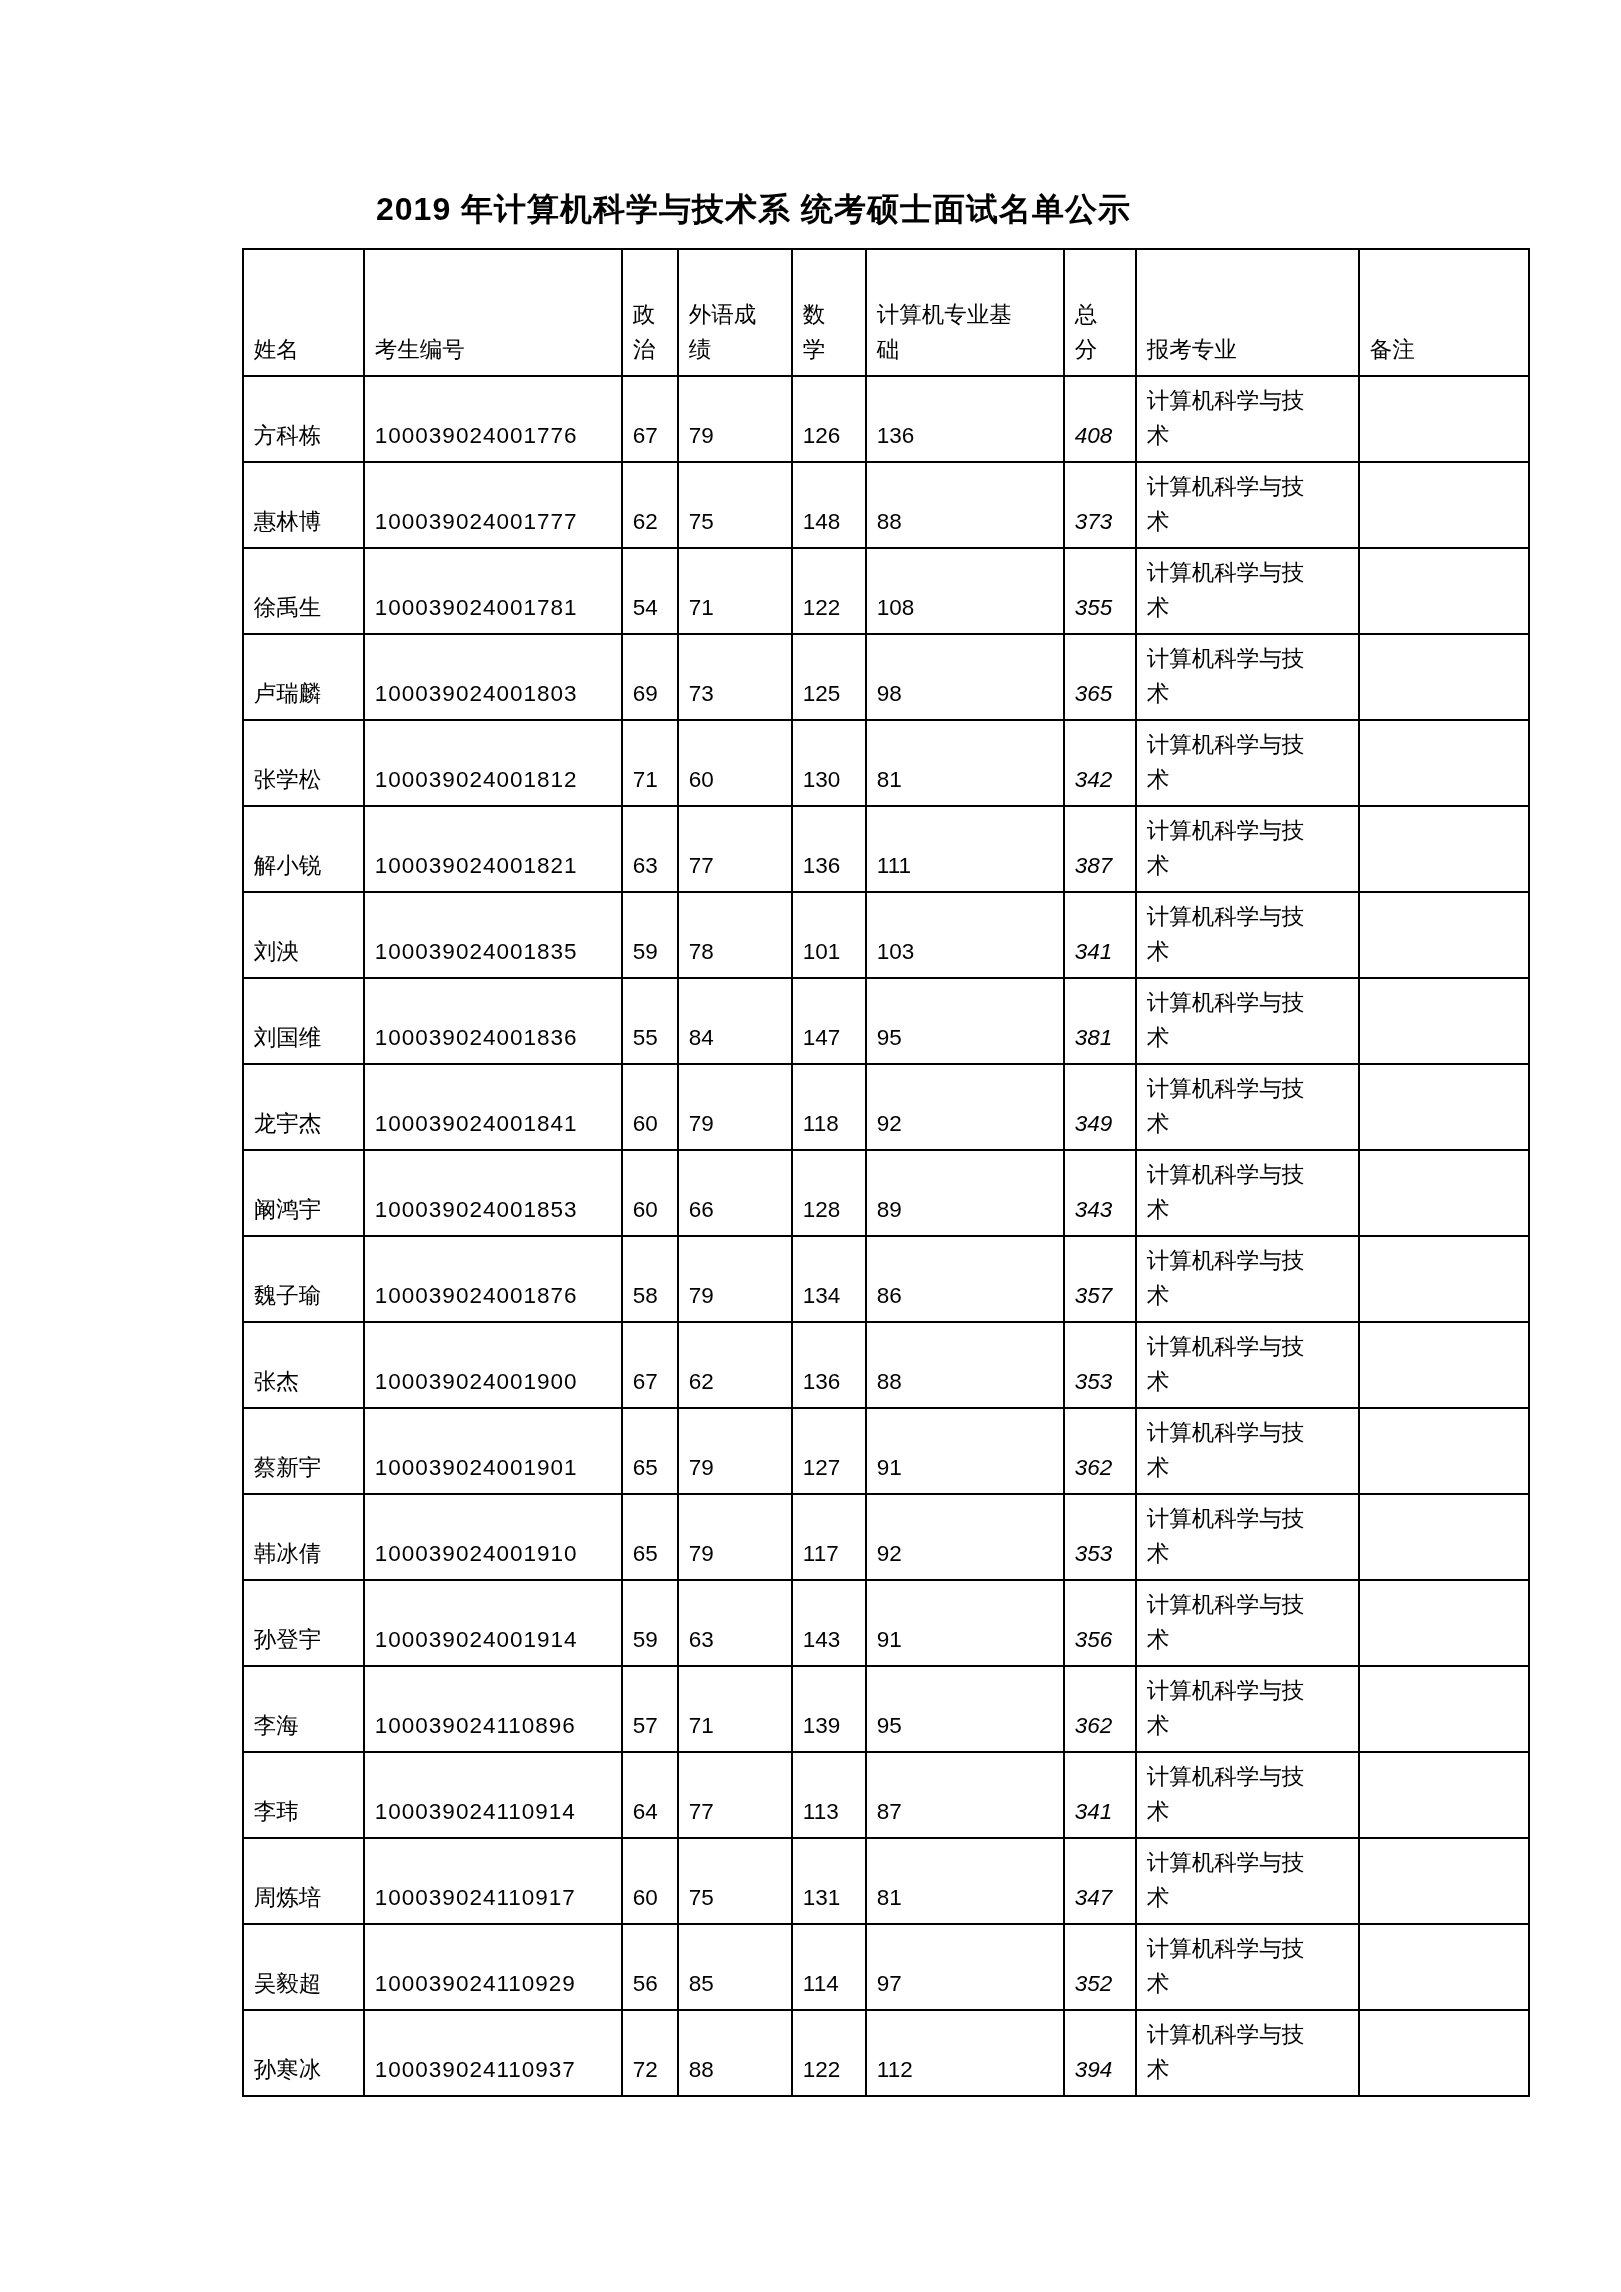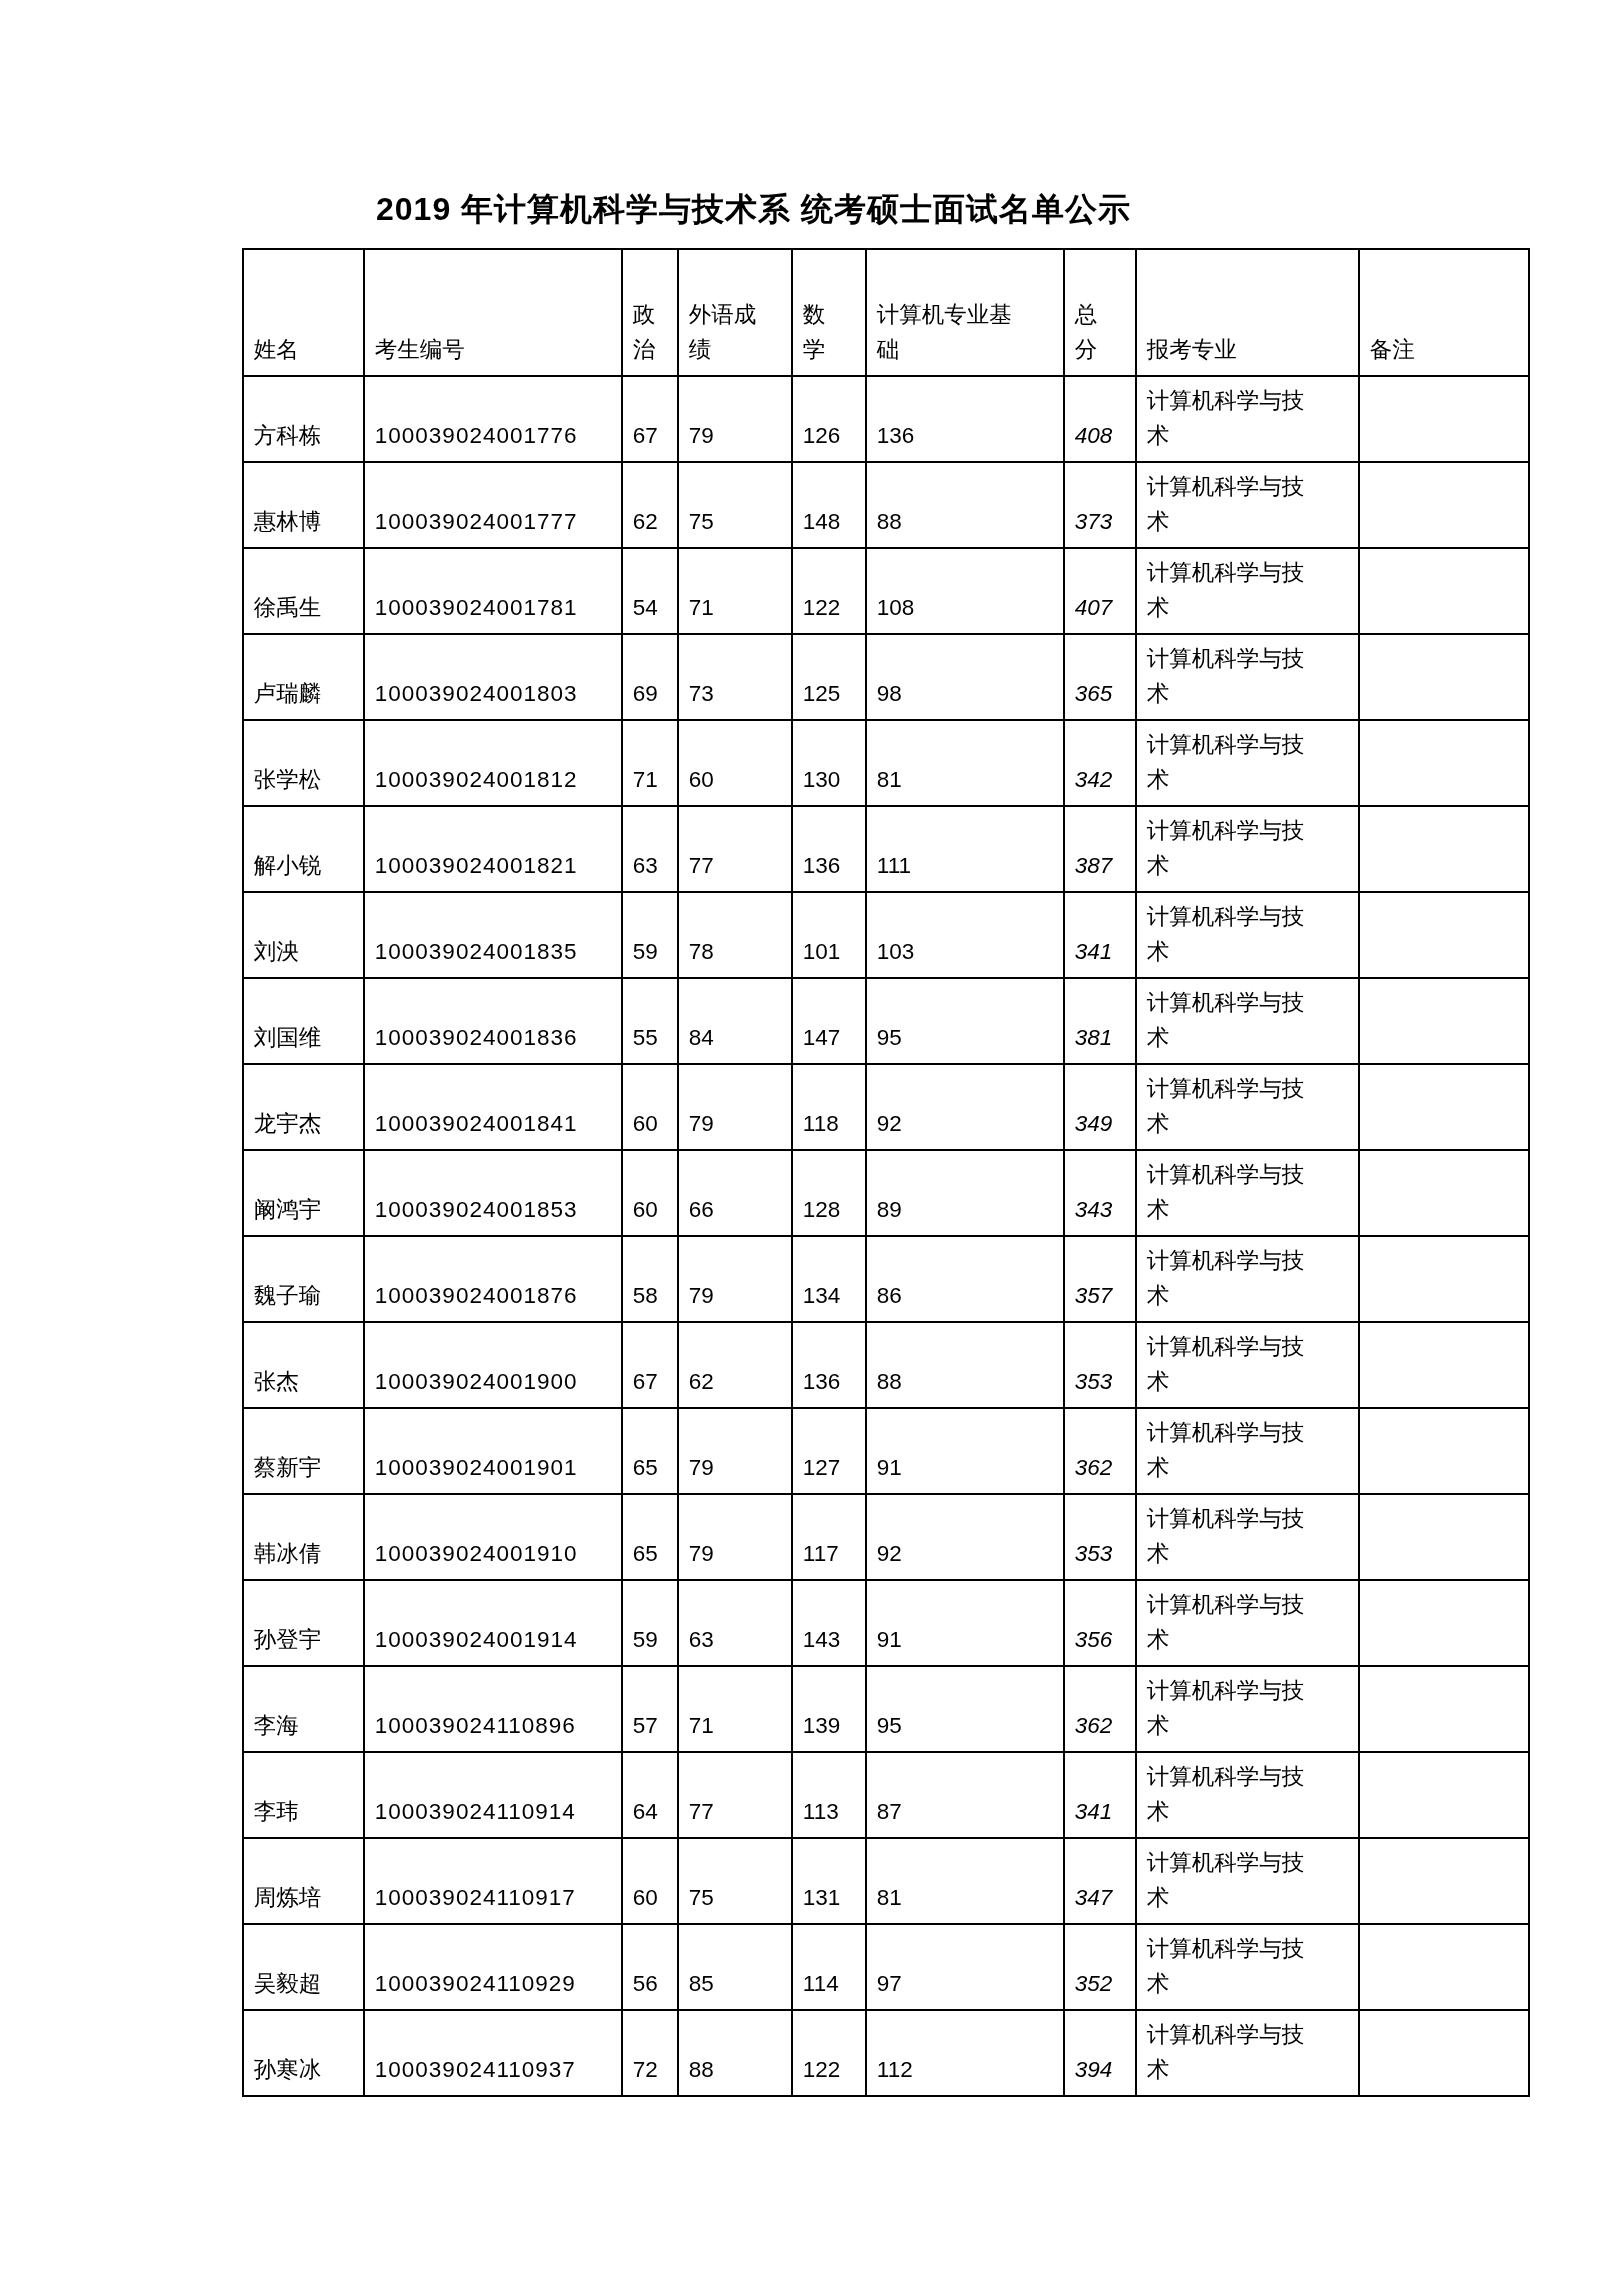--- a/index.html
+++ b/index.html
@@ -134,21 +134,21 @@
           </td>
         <td></td>
       </tr>
       <tr>
         <td>徐禹生</td>
         <td class="c-id">100039024001781</td>
         <td class="c-pol">54</td>
         <td class="c-for">71</td>
         <td class="c-math">122</td>
         <td class="c-cs">108</td>
-        <td class="c-tot">407</td>
+        <td class="c-tot">355</td>
         <td class="c-major">
             <div class="w7">计算机科学与技术</div>
           </td>
         <td></td>
       </tr>
       <tr>
         <td>卢瑞麟</td>
         <td class="c-id">100039024001803</td>
         <td class="c-pol">69</td>
         <td class="c-for">73</td>

